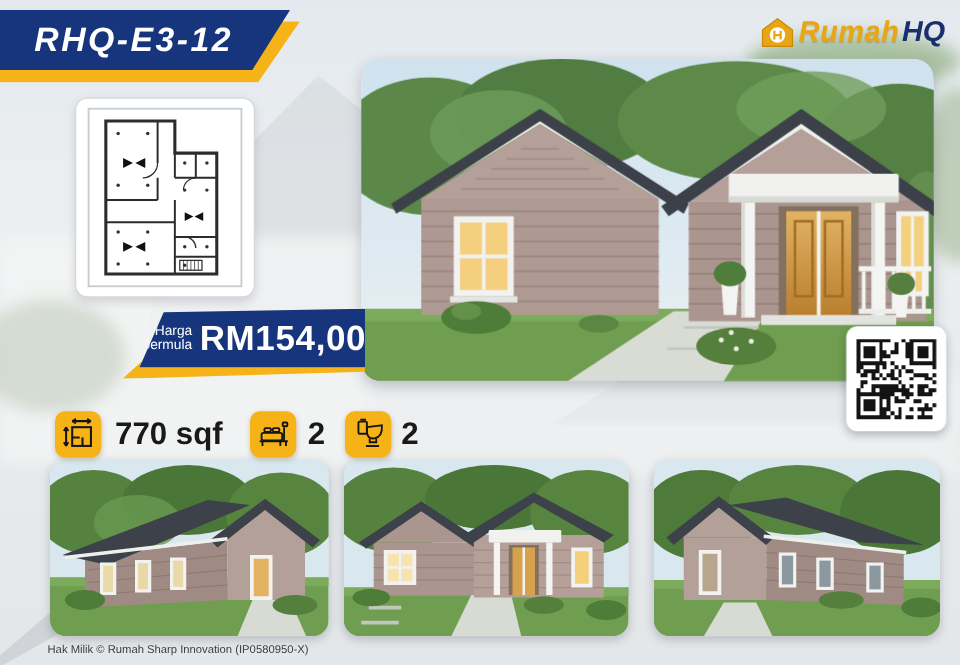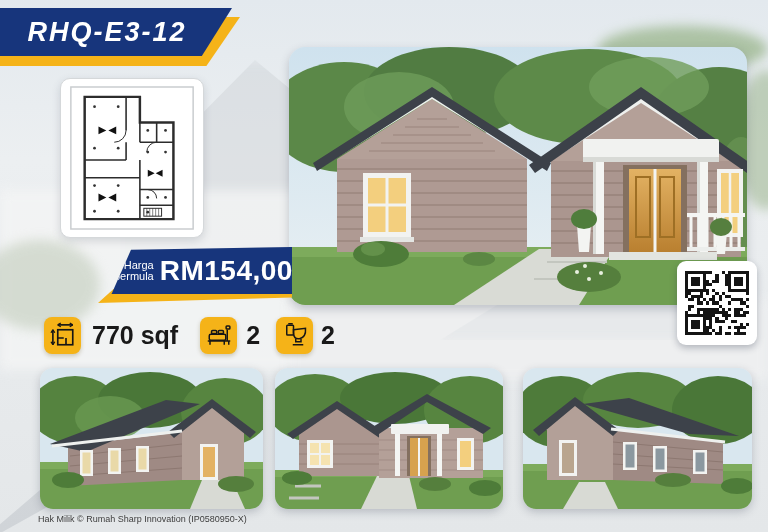--- a/index.html
+++ b/index.html
@@ -41,21 +41,21 @@
   .price-badge .gold { position:absolute; left:0; top:42px; width:194px; height:14px; background:var(--gold); clip-path:polygon(8% 0,100% 0,100% 60%,0 100%); }
   .price-badge .navy { position:absolute; left:0; top:0; width:194px; height:47px; background:var(--navy); clip-path:polygon(17% 6%,100% 0,100% 100%,7% 100%); display:flex; align-items:center; box-shadow:0 2px 5px rgba(0,0,30,.3); }
   .price-label { width:58px; text-align:right; color:#fff; font-size:11px; font-weight:normal; line-height:11px; padding-left:16px; }
   .price-value { color:#fff; font-size:28px; font-weight:bold; letter-spacing:.5px; margin-left:6px; }
 
   
   .qr-card { position:absolute; left:677px; top:261px; width:80px; height:84px; background:#fff; border-radius:9px; padding:8px 8px; box-shadow:0 3px 7px rgba(40,50,70,.3); z-index:7; }
   .qr-card svg { width:64px; height:68px; display:block; }
 
   
-  .specs { position:absolute; left:44px; top:315px; height:40px; display:flex; align-items:center; z-index:5; }
+  .specs { position:absolute; left:44px; top:327px; height:40px; display:flex; align-items:center; z-index:5; }
   .spec-icon { width:37px; height:37px; background:var(--gold); border-radius:8px; display:flex; align-items:center; justify-content:center; box-shadow:0 2px 4px rgba(90,70,0,.25); }
   .spec-value { font-size:25px; font-weight:bold; color:#191919; }
   .gap-a { margin-left:11px; } .gap-b { margin-left:22px; } .gap-c { margin-left:9px; } .gap-d { margin-left:16px; } .gap-e { margin-left:8px; }
 
   
   .thumb { position:absolute; top:368px; height:141px; border-radius:13px; overflow:hidden; box-shadow:0 3px 8px rgba(50,60,80,.25); z-index:4; }
   .thumb-1 { left:40px;  width:223px; }
   .thumb-2 { left:275px; width:228px; }
   .thumb-3 { left:523px; width:229px; }
   .thumb svg, .main-render svg, .floorplan-card svg { display:block; width:100%; height:100%; }
@@ -81,20 +81,29 @@
     <div class="bg-shape bg-diag2"></div>
   </div>
 
   <div class="model-badge">
     <div class="gold"></div>
     <div class="navy">
       <span>RHQ-E3-12</span>
     </div>
   </div>
 
+  <div class="brand">
+    <svg width="26" height="24" viewBox="0 0 26 24">
+      <path d="M13 1 L25 10 V23 H1 V10 Z" fill="#E9A512" stroke="#C88A08" stroke-width="1"></path>
+      <circle cx="13" cy="14" r="6.2" fill="#fff"></circle>
+      <path d="M10.5 10.5 V17.5 M15.5 10.5 V17.5 M10.5 14 H15.5" stroke="#E9A512" stroke-width="1.8" fill="none"></path>
+    </svg>
+    <span class="word1">Rumah</span>
+    <span class="word2">HQ</span>
+  </div>
 
   <div class="floorplan-card">
     <svg viewBox="0 0 144 160">
       <rect x="10" y="8" width="124" height="144" fill="none" stroke="#c9cccf" stroke-width="1.5"></rect>
       <path d="M24 18 H80 V44 H114 V142 H24 Z" fill="#fff" stroke="#2c2c2c" stroke-width="2.5"></path>
       <g stroke="#2c2c2c" stroke-width="1.6" fill="none">
         <path d="M66 18 V52 M66 64 V82 M24 82 H66"></path>
         <path d="M24 100 H80 M80 82 V142"></path>
         <path d="M80 44 V64 M80 64 H114 M97 44 V64"></path>
         <path d="M80 112 H114 M80 128 H114"></path>

